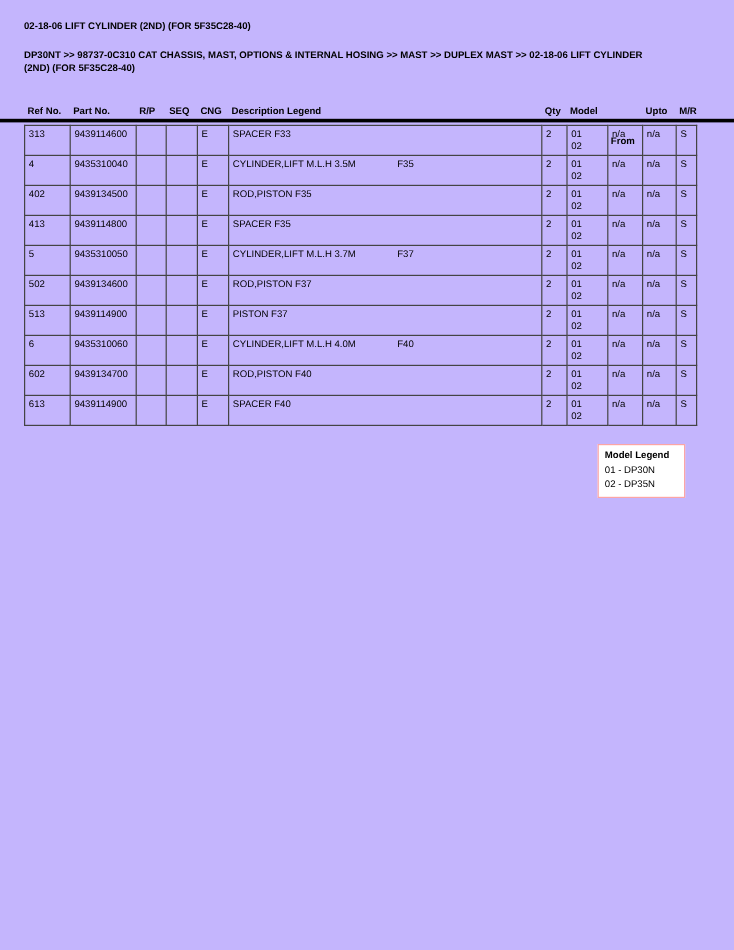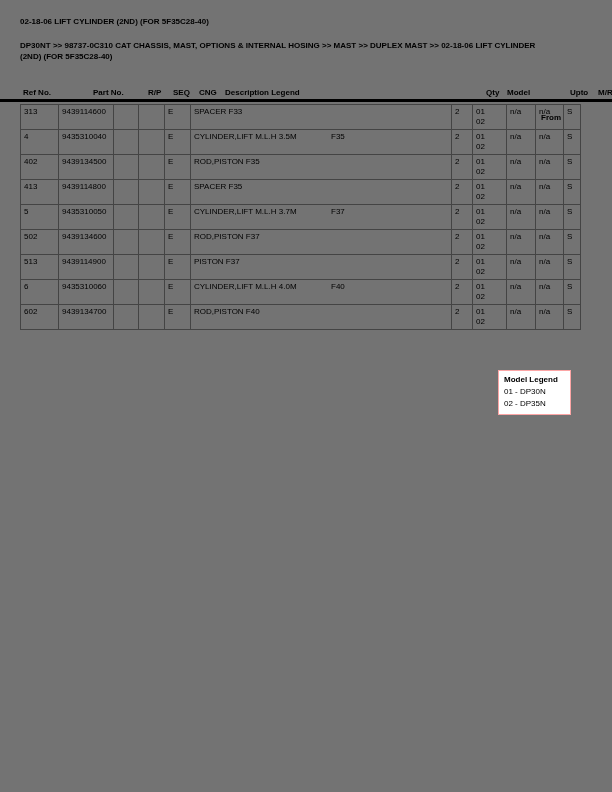--- a/index.html
+++ b/index.html
@@ -4,21 +4,21 @@
 <style>
   * { margin: 0; padding: 0; box-sizing: border-box; }
   html, body { background: #ffffff; }
   body {
     width: 612px; height: 792px;
     position: relative;
     font-family: "Liberation Sans", sans-serif;
     color: #000;
     overflow: hidden;
   }
-  .page { position: absolute; inset: 0; background: #737373; padding-left: 48px; }
+  .page { position: absolute; inset: 0; background: #c4b5fd; padding-left: 48px; }
 
   .doc-title {
     position: absolute; left: 20px; top: 17px;
     font-size: 8px; font-weight: bold; white-space: nowrap;
   }
   .breadcrumb {
     position: absolute; left: 20px; top: 40px; width: 535px;
     font-size: 8px; font-weight: bold; line-height: 11px;
   }
 
@@ -63,21 +63,21 @@
 <body>
 
 <div class="page">
 
   <div class="doc-title">02-18-06 LIFT CYLINDER (2ND) (FOR 5F35C28-40)</div>
 
   <div class="breadcrumb">DP30NT &gt;&gt; 98737-0C310 CAT CHASSIS, MAST, OPTIONS &amp; INTERNAL HOSING &gt;&gt; MAST &gt;&gt; DUPLEX MAST &gt;&gt; 02-18-06 LIFT CYLINDER (2ND) (FOR 5F35C28-40)</div>
 
   <div class="header-row" id="header-row">
       <div class="header-cell" style="width: 38px;">Ref No.</div>
-      <div class="header-cell" style="width: 55px; margin-left: 32px;">Part No.</div>
+      <div class="header-cell" style="width: 55px;">Part No.</div>
       <div class="header-cell" style="width: 25px;">R/P</div>
       <div class="header-cell" style="width: 26px;">SEQ</div>
       <div class="header-cell" style="width: 26px;">CNG</div>
       <div class="header-cell" style="width: 261px;">Description Legend</div>
       <div class="header-cell" style="width: 21px;">Qty</div>
       <div class="header-cell" style="width: 34px;">Model</div>
       <div class="header-cell" style="width: 29px; margin-top: 25px;">From</div>
       <div class="header-cell" style="width: 28px;">Upto</div>
       <div class="header-cell" style="width: 17px;">M/R</div>
     </div>
@@ -236,20 +236,36 @@
           <td><span>ROD,PISTON F40</span></td>
           <td>2</td>
           <td>
             <div>01</div>
             <div>02</div>
           </td>
           <td>n/a</td>
           <td>n/a</td>
           <td>S</td>
         </tr>
+        <tr>
+          <td>613</td>
+          <td>9439114900</td>
+          <td></td>
+          <td></td>
+          <td>E</td>
+          <td><span>SPACER F40</span></td>
+          <td>2</td>
+          <td>
+            <div>01</div>
+            <div>02</div>
+          </td>
+          <td>n/a</td>
+          <td>n/a</td>
+          <td>S</td>
+        </tr>
       </tbody>
     </table>
 
   <div class="legend">
     <div class="legend-title">Model Legend</div>
     <div id="legend-items">
         <div>01 - DP30N</div>
         <div>02 - DP35N</div>
       </div>
   </div>

